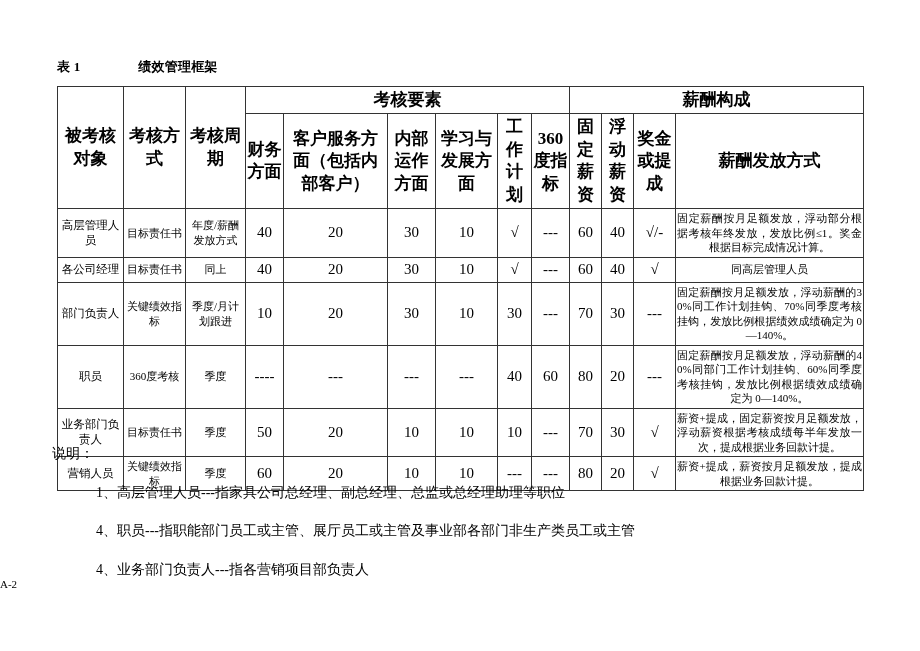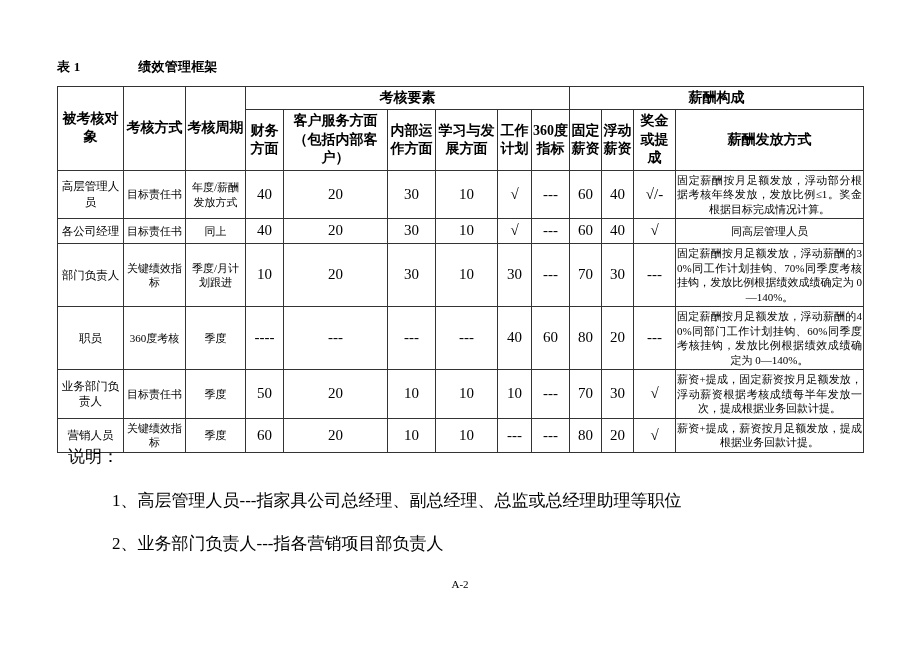--- a/index.html
+++ b/index.html
@@ -46,21 +46,21 @@
   table.framework td {
     border: 1px solid #333333;
     padding: 2px 1px;
     text-align: center;
     vertical-align: middle;
     line-height: 1.32;
     word-break: break-all;
   }
   table.framework thead th {
     font-weight: bold;
-    font-size: 14px;
+    font-size: 17px;
   }
   .grp-head {
     font-size: 12px;
   }
   td.num, td.dash, td.mark {
     font-size: 15px;
     font-family: "Liberation Serif", serif;
   }
   td.obj {
     font-size: 11.5px;
@@ -94,24 +94,24 @@
   col.c-learn  { width: 62px; }
   col.c-plan   { width: 34px; }
   col.c-360    { width: 38px; }
   col.c-fix    { width: 32px; }
   col.c-float  { width: 32px; }
   col.c-bonus  { width: 42px; }
   col.c-pay    { width: 188px; }
 
   .notes {
     position: absolute;
-    left: 68px;
+    left: 52px;
     top: 443px;
     width: 806px;
-    font-size: 17px;
+    font-size: 14px;
     line-height: 1.62;
   }
   .notes .notes-title {
     margin: 0 0 1px 0;
   }
   .notes .note-line {
     margin: 16px;
     padding-left: 28px;
     white-space: nowrap;
   }
@@ -121,21 +121,20 @@
     text-align-last: justify;
     text-justify: inter-character;
     padding-left: 20px;
     padding-right: 2px;
   }
   .footer {
     position: absolute;
     left: 0;
     top: 578px;
     width: 920px;
-    text-align: center;
     font-size: 11px;
   }
 </style>
 </head>
 <body>
 
 <div class="page">
 
   <div class="title-row">
     <span class="tbl-num">表 1</span><span class="tbl-name">绩效管理框架</span>
@@ -269,19 +268,20 @@
           <td class="num check">√</td>
           <td class="pay-desc just">薪资+提成，薪资按月足额发放，提成根据业务回款计提。</td>
         </tr>
       </tbody>
   </table>
 
   <div class="notes">
     <p class="notes-title">说明：</p>
     <div id="notes-list">
         <p class="note-line">1、高层管理人员---指家具公司总经理、副总经理、总监或总经理助理等职位</p>
-        <p class="note-line">2、业务部门负责人---指各营销项目部负责人</p>
+        <p class="note-line">4、职员---指职能部门员工或主管、展厅员工或主管及事业部各部门非生产类员工或主管</p>
+        <p class="note-line">4、业务部门负责人---指各营销项目部负责人</p>
       </div>
   </div>
 
   <div class="footer">A-2</div>
 
 </div>
 
 </body></html>

